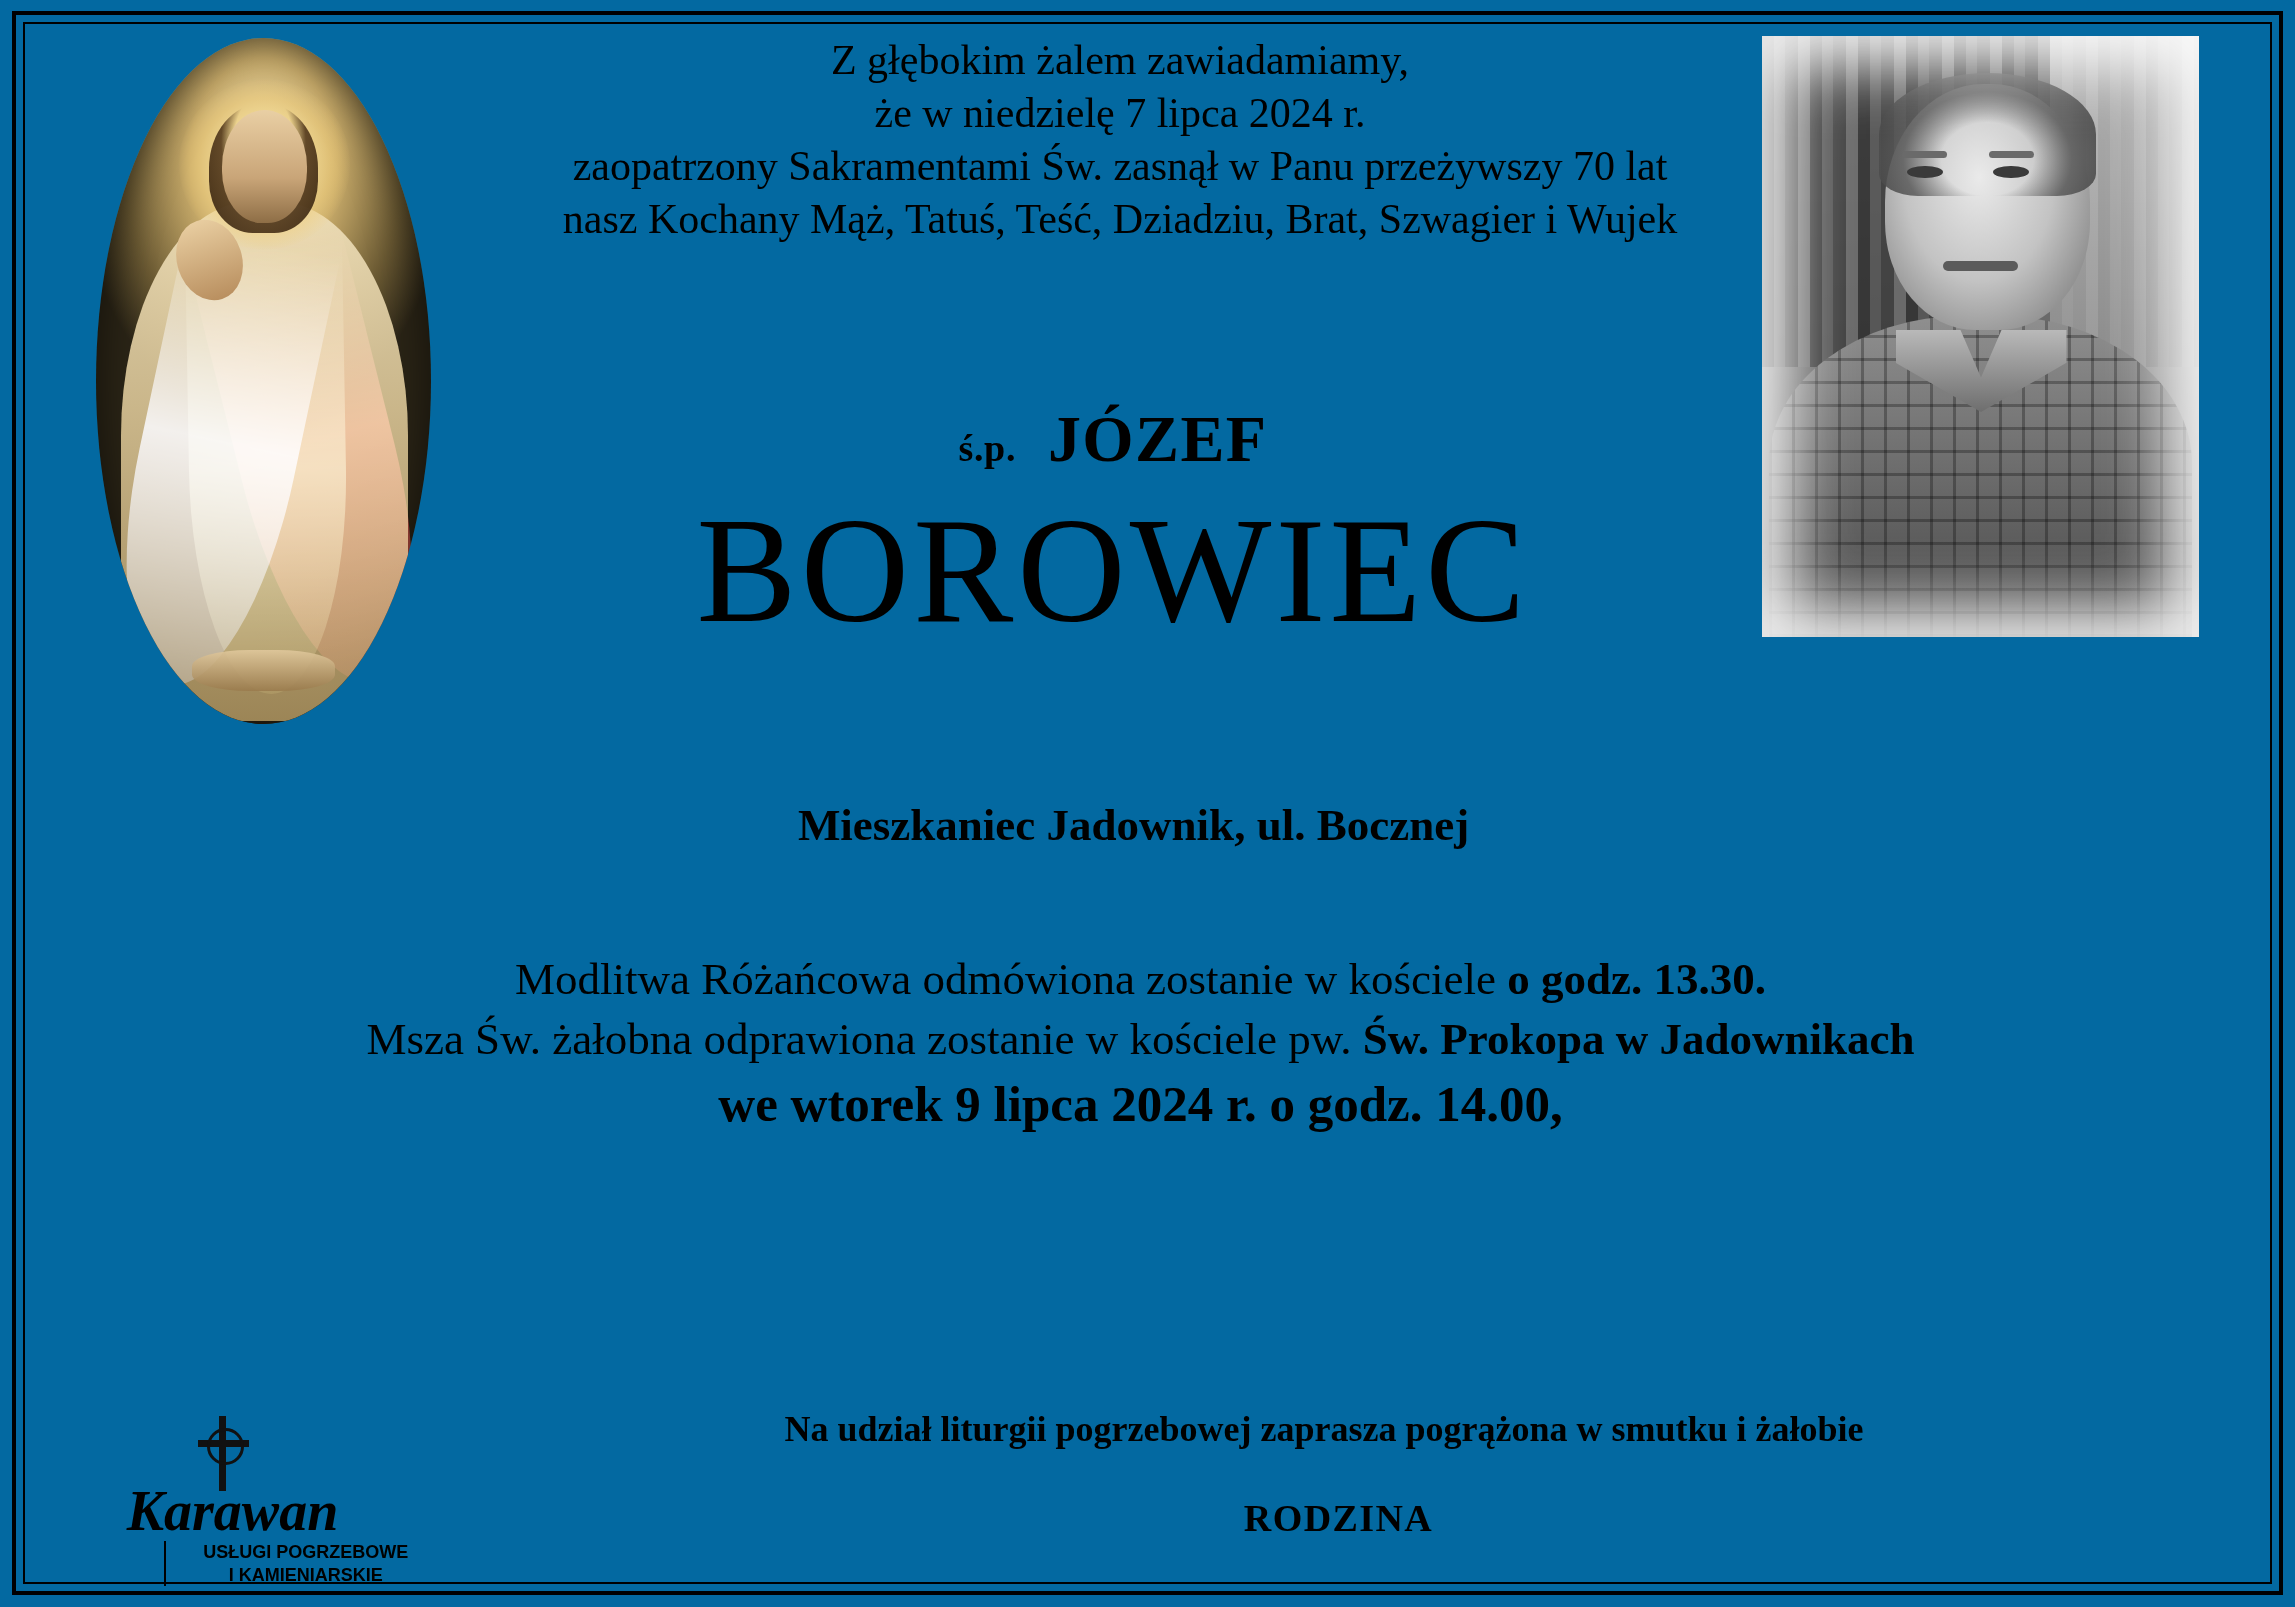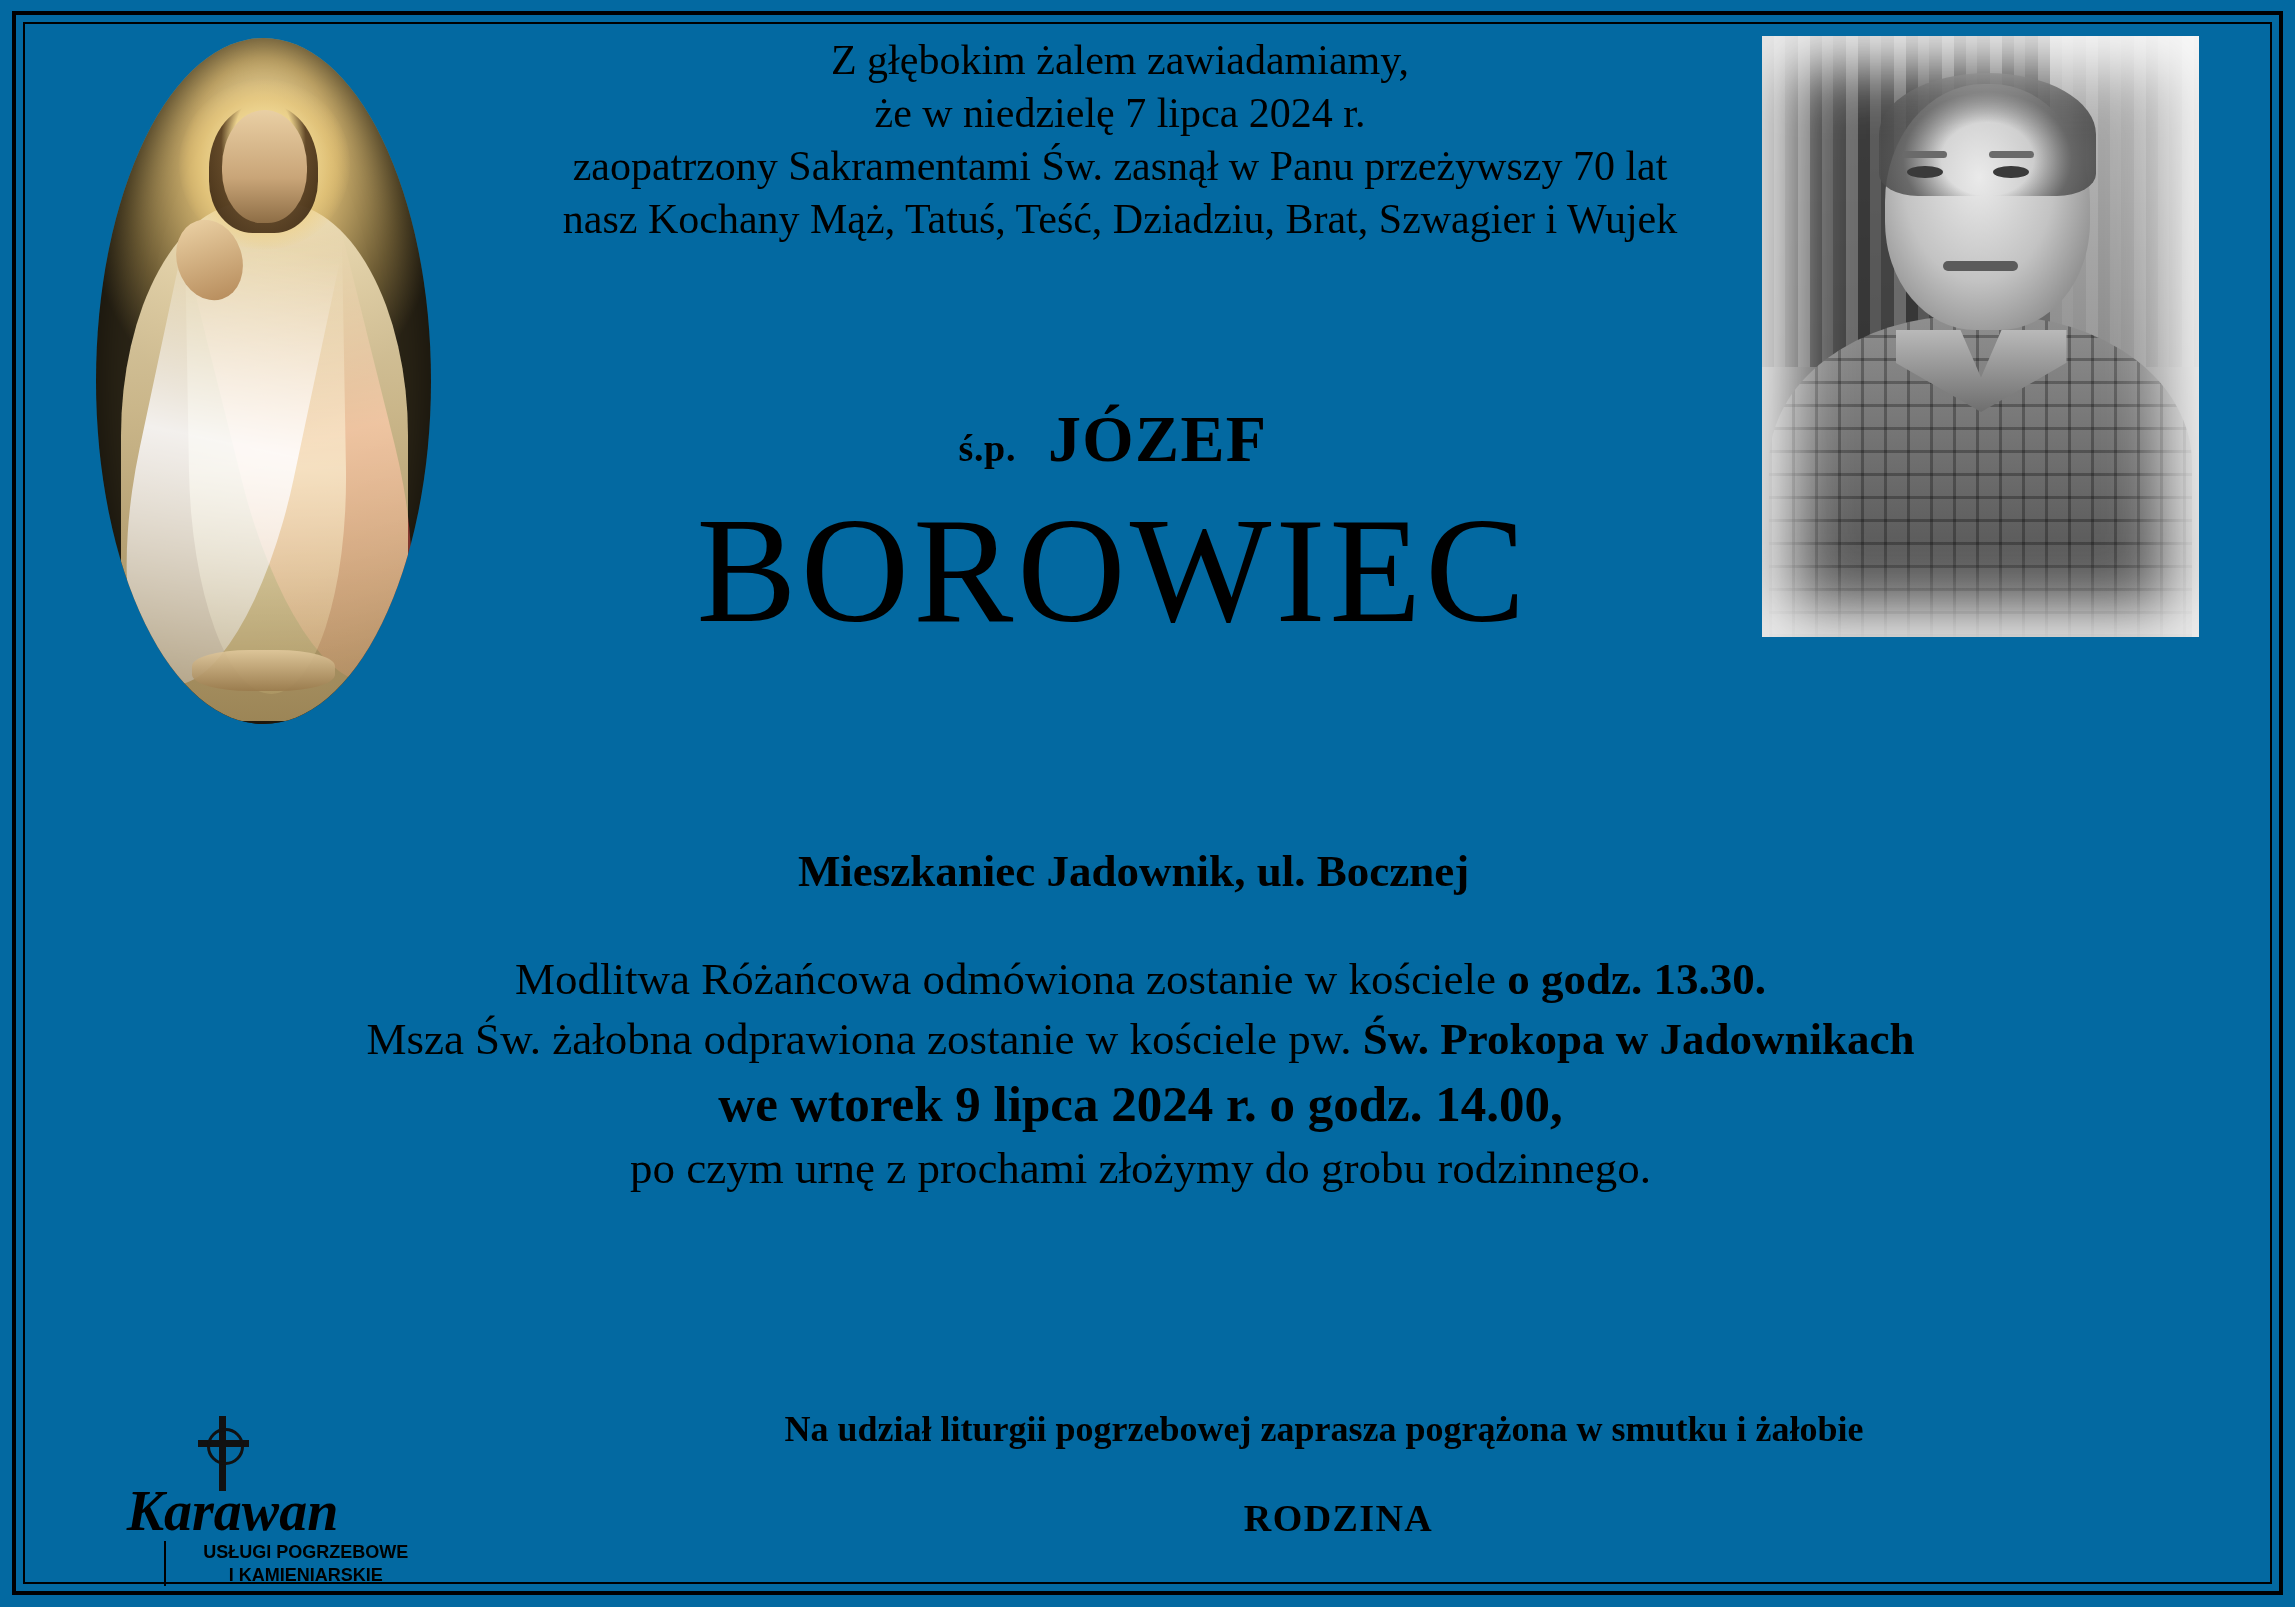--- a/index.html
+++ b/index.html
@@ -297,21 +297,20 @@
   }
 
   .residence {
     position: absolute;
     left: 205px;
     top: 799px;
     width: 1857px;
     text-align: center;
     font-size: 45px;
     font-weight: bold;
-    margin-top: 46px;
   }
 
   .ceremony {
     position: absolute;
     left: 82px;
     top: 949px;
     width: 2117px;
     text-align: center;
     font-size: 45px;
     line-height: 1.34;
@@ -472,21 +471,20 @@
   <div class="residence">Mieszkaniec Jadownik, ul. Bocznej</div>
 
   <div class="ceremony">
     <div>
       <span>Modlitwa Różańcowa odmówiona zostanie w kościele </span><span class="b">o godz. 13.30.</span>
     </div>
     <div>
       <span>Msza Św. żałobna odprawiona zostanie w kościele pw. </span><span class="b">Św. Prokopa w Jadownikach</span>
     </div>
     <div class="big">we wtorek 9 lipca 2024 r. o godz. 14.00,</div>
-    <div>po czym urnę z prochami złożymy do grobu rodzinnego.</div>
   </div>
 
   <div class="invite">Na udział liturgii pogrzebowej zaprasza pogrążona w smutku i żałobie</div>
   <div class="family">RODZINA</div>
 
   <div class="logo">
     <div class="logo-cross"></div>
     <div class="logo-ring"></div>
     <div class="logo-name">Karawan</div>
     <div class="logo-sub">USŁUGI POGRZEBOWE<br>I KAMIENIARSKIE</div>

